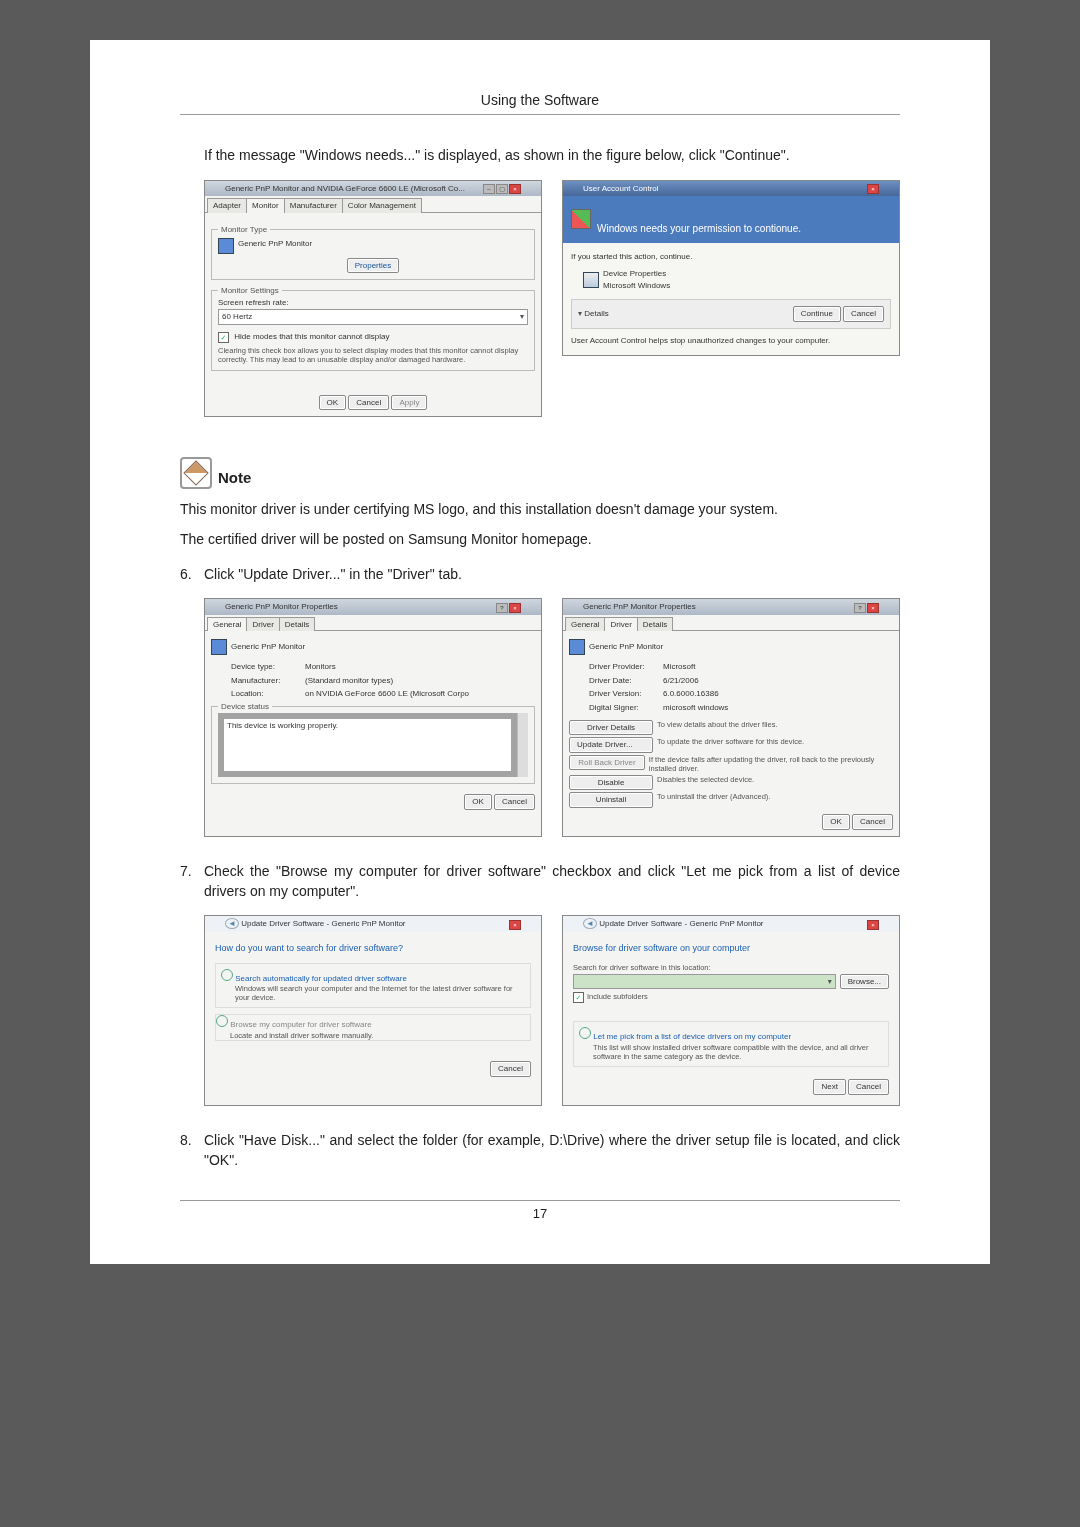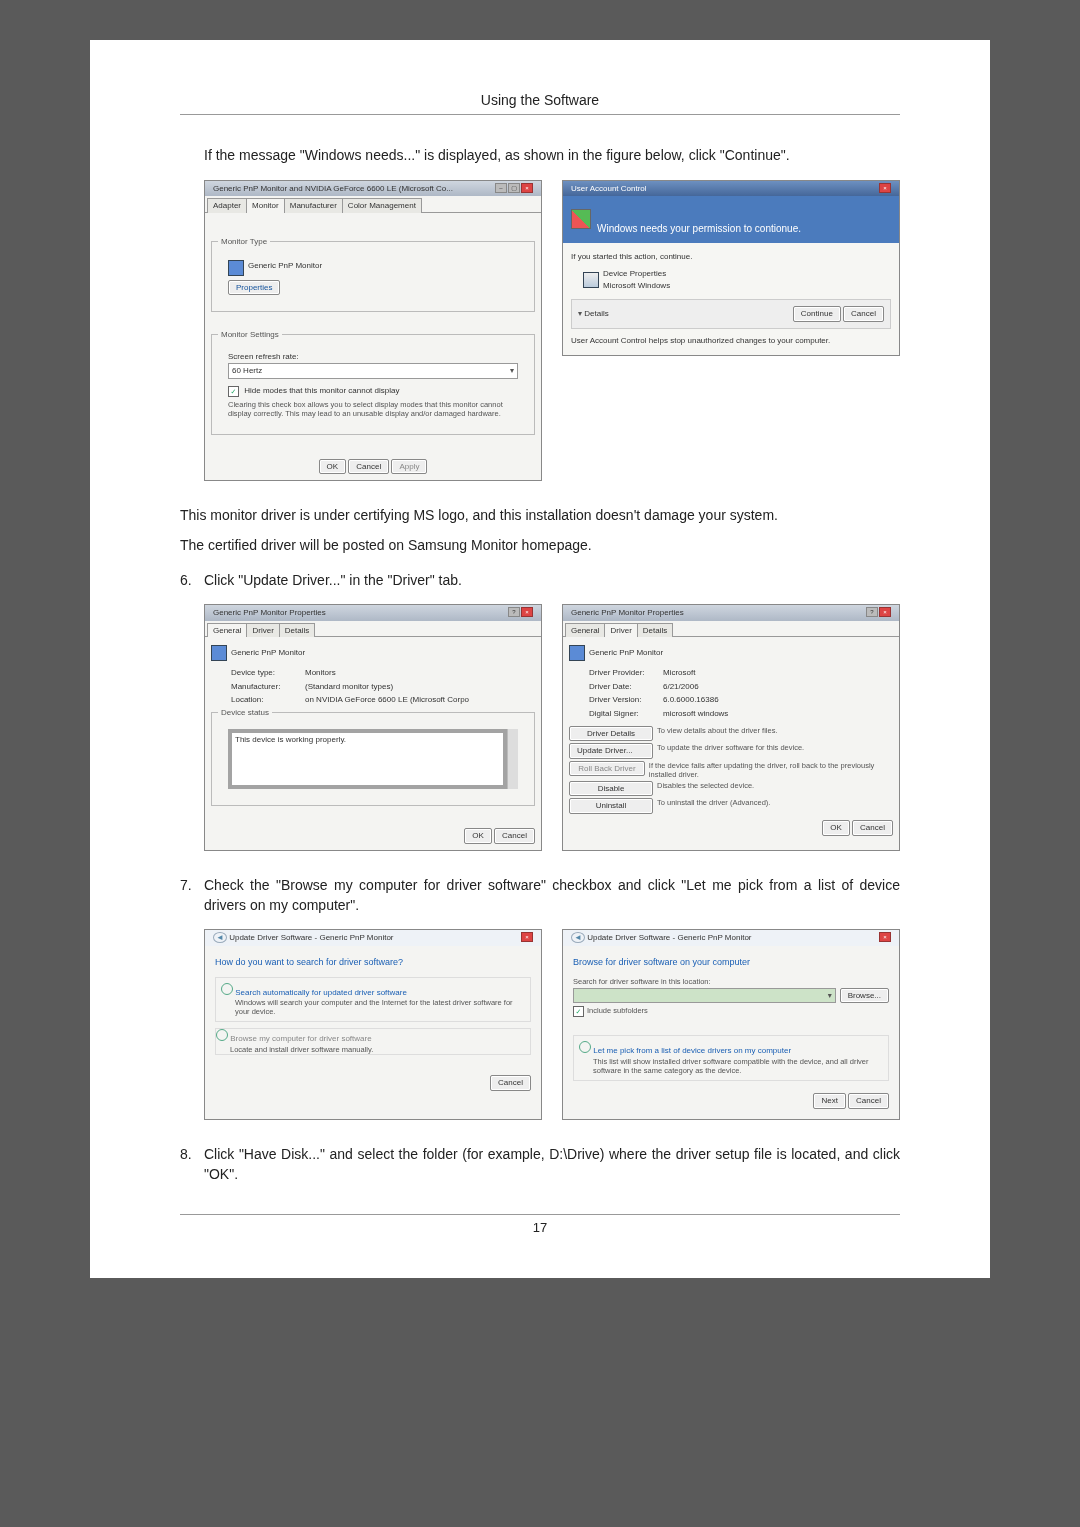--- a/index.html
+++ b/index.html
@@ -61,43 +61,43 @@
     flex: 1;
     border: 1px solid #888;
     background: #f4f4f2;
     font-size: 8px;
     color: #333;
     position: relative;
     box-sizing: border-box;
   }
   .fig .titlebar {
     background: linear-gradient(#cfd6df, #aeb8c6);
-    padding: 2px 8px;
+    padding: 2px 20px;
     font-size: 8px;
     display: flex;
     justify-content: space-between;
-    align-items: flex-start;
+    align-items: flex-end;
   }
   .fig .titlebar .winbtns {
     display: flex;
     gap: 1px;
   }
   .fig .titlebar .wbtn {
     width: 10px; height: 8px; background:#d44; border:1px solid #933; font-size:6px; text-align:center; line-height:8px; color:#fff;
   }
   .fig .titlebar .wbtn.gray { background:#bbb; border-color:#888; color:#333;}
   .tabs { display:flex; padding: 2px 2px 0 2px; gap:0; font-size:8px;}
   .tab { border:1px solid #999; border-bottom:none; padding:1px 5px; background:#e8e8e4; margin-right:-1px;}
   .tab.active { background:#f4f4f2; font-weight:normal;}
   .panel { padding: 6px; border-top:1px solid #999; margin-top:-1px;}
-  .groupbox { border:1px solid #bbb; padding:16px; margin:22px 0; position:relative;}
+  .groupbox { border:1px solid #bbb; padding:6px; margin:10px 0; position:relative;}
   .groupbox .legend { position:absolute; top:-6px; left:6px; background:#f4f4f2; padding:0 3px; font-size:8px; color:#555;}
   .btn { display:inline-block; border:1px solid #888; background:#eee; padding:1px 7px; font-size:8px; border-radius:2px; box-shadow:0 0 0 1px #fff inset;}
   .btn.blue { color:#14529b;}
-  .input { border:4px solid #a3a3a3; background:#fff; padding:1px 3px; font-size:8px;}
+  .input { border:6px solid #a3a3a3; background:#fff; padding:1px 3px; font-size:8px;}
   .small { font-size:7.5px; color:#555; line-height:1.2;}
   .row2 { display:flex; align-items:flex-start; gap:4px; margin:2px 0;}
   .icon16 { width:14px; height:14px; background:#5b8bd6; display:inline-block; border:1px solid #345; flex:0 0 auto;}
   .icon-shield { width:18px;height:18px; background:linear-gradient(45deg,#e55 50%,#5b5 50%); border:1px solid #666; flex:0 0 auto;}
   .note-row { display:flex; align-items:flex-end; gap:6px; margin: 40px 0 6px 0;}
   .note-icon { width:28px;height:28px; border:2px solid #999; border-radius:4px; display:flex; align-items:center; justify-content:center;}
   .pencil { width:16px;height:16px; background:linear-gradient(135deg,#c96 50%, transparent 50%); transform:rotate(45deg); border:1px solid #865;}
   .note-label { font-weight:bold; font-size:15px;}
   .scrollbar { width:10px; background:#ddd; border-left:1px solid #bbb;}
   .footer-pg { text-align:center; font-size:13px;}
@@ -138,21 +138,21 @@
         <span class="tab">Manufacturer</span>
         <span class="tab">Color Management</span>
       </div>
       <div class="panel">
         <div class="groupbox">
           <span class="legend">Monitor Type</span>
           <div class="row2">
             <span class="icon16"></span>
             <span>Generic PnP Monitor</span>
           </div>
-          <div style="text-align:left; margin-top:4px;">
+          <div style="text-align:center; margin-top:4px;">
             <span class="btn blue">Properties</span>
           </div>
         </div>
         <div class="groupbox">
           <span class="legend">Monitor Settings</span>
           <div>Screen refresh rate:</div>
           <div class="select">
             <span>60 Hertz</span>
             <span class="chev">▾</span>
           </div>
@@ -198,20 +198,26 @@
           <span>
             <span class="btn">Continue</span>
             <span class="btn">Cancel</span>
           </span>
         </div>
         <div style="margin-top:6px;">User Account Control helps stop unauthorized changes to your computer.</div>
       </div>
     </div>
   </div>
 
+  <div class="note-row">
+    <span class="note-icon">
+        <span class="pencil"></span>
+      </span>
+    <span class="note-label">Note</span>
+  </div>
   <p class="body-text">This monitor driver is under certifying MS logo, and this installation doesn't damage your system.</p>
   <p class="body-text">The certified driver will be posted on Samsung Monitor homepage.</p>
 
   <div class="step">
     <span class="step-num">6.</span>
     <span class="step-text">Click "Update Driver..." in the "Driver" tab.</span>
   </div>
 
   <div class="figrow">
 

